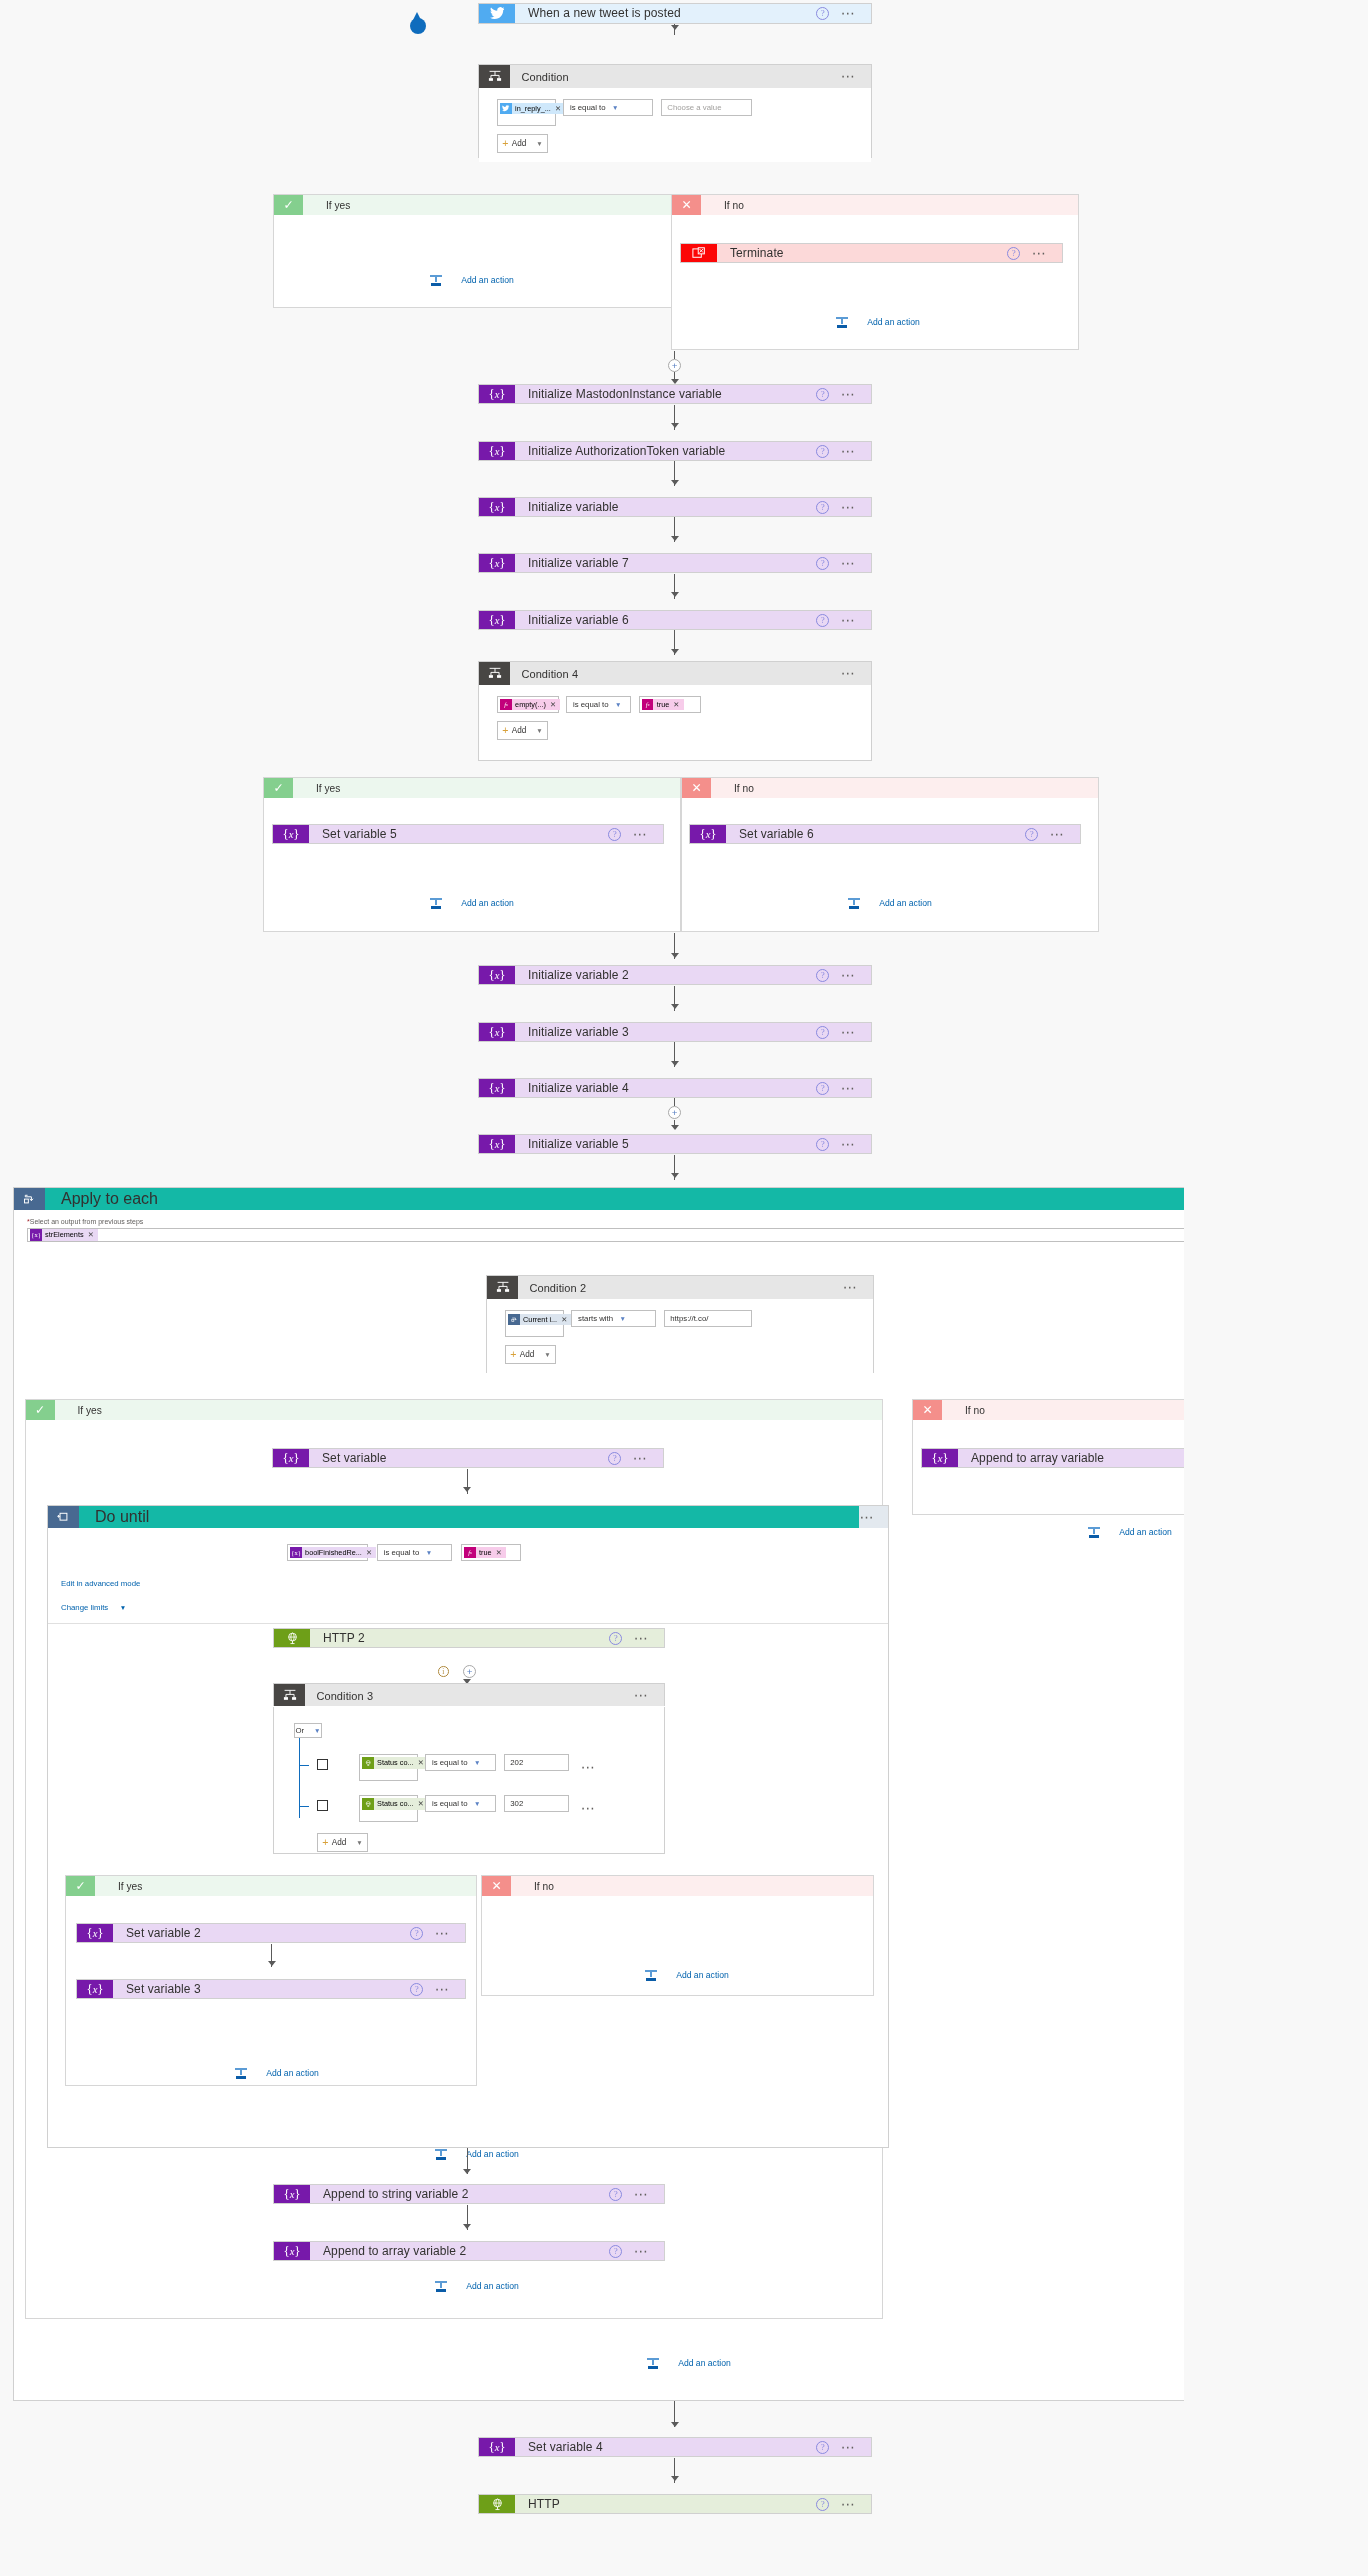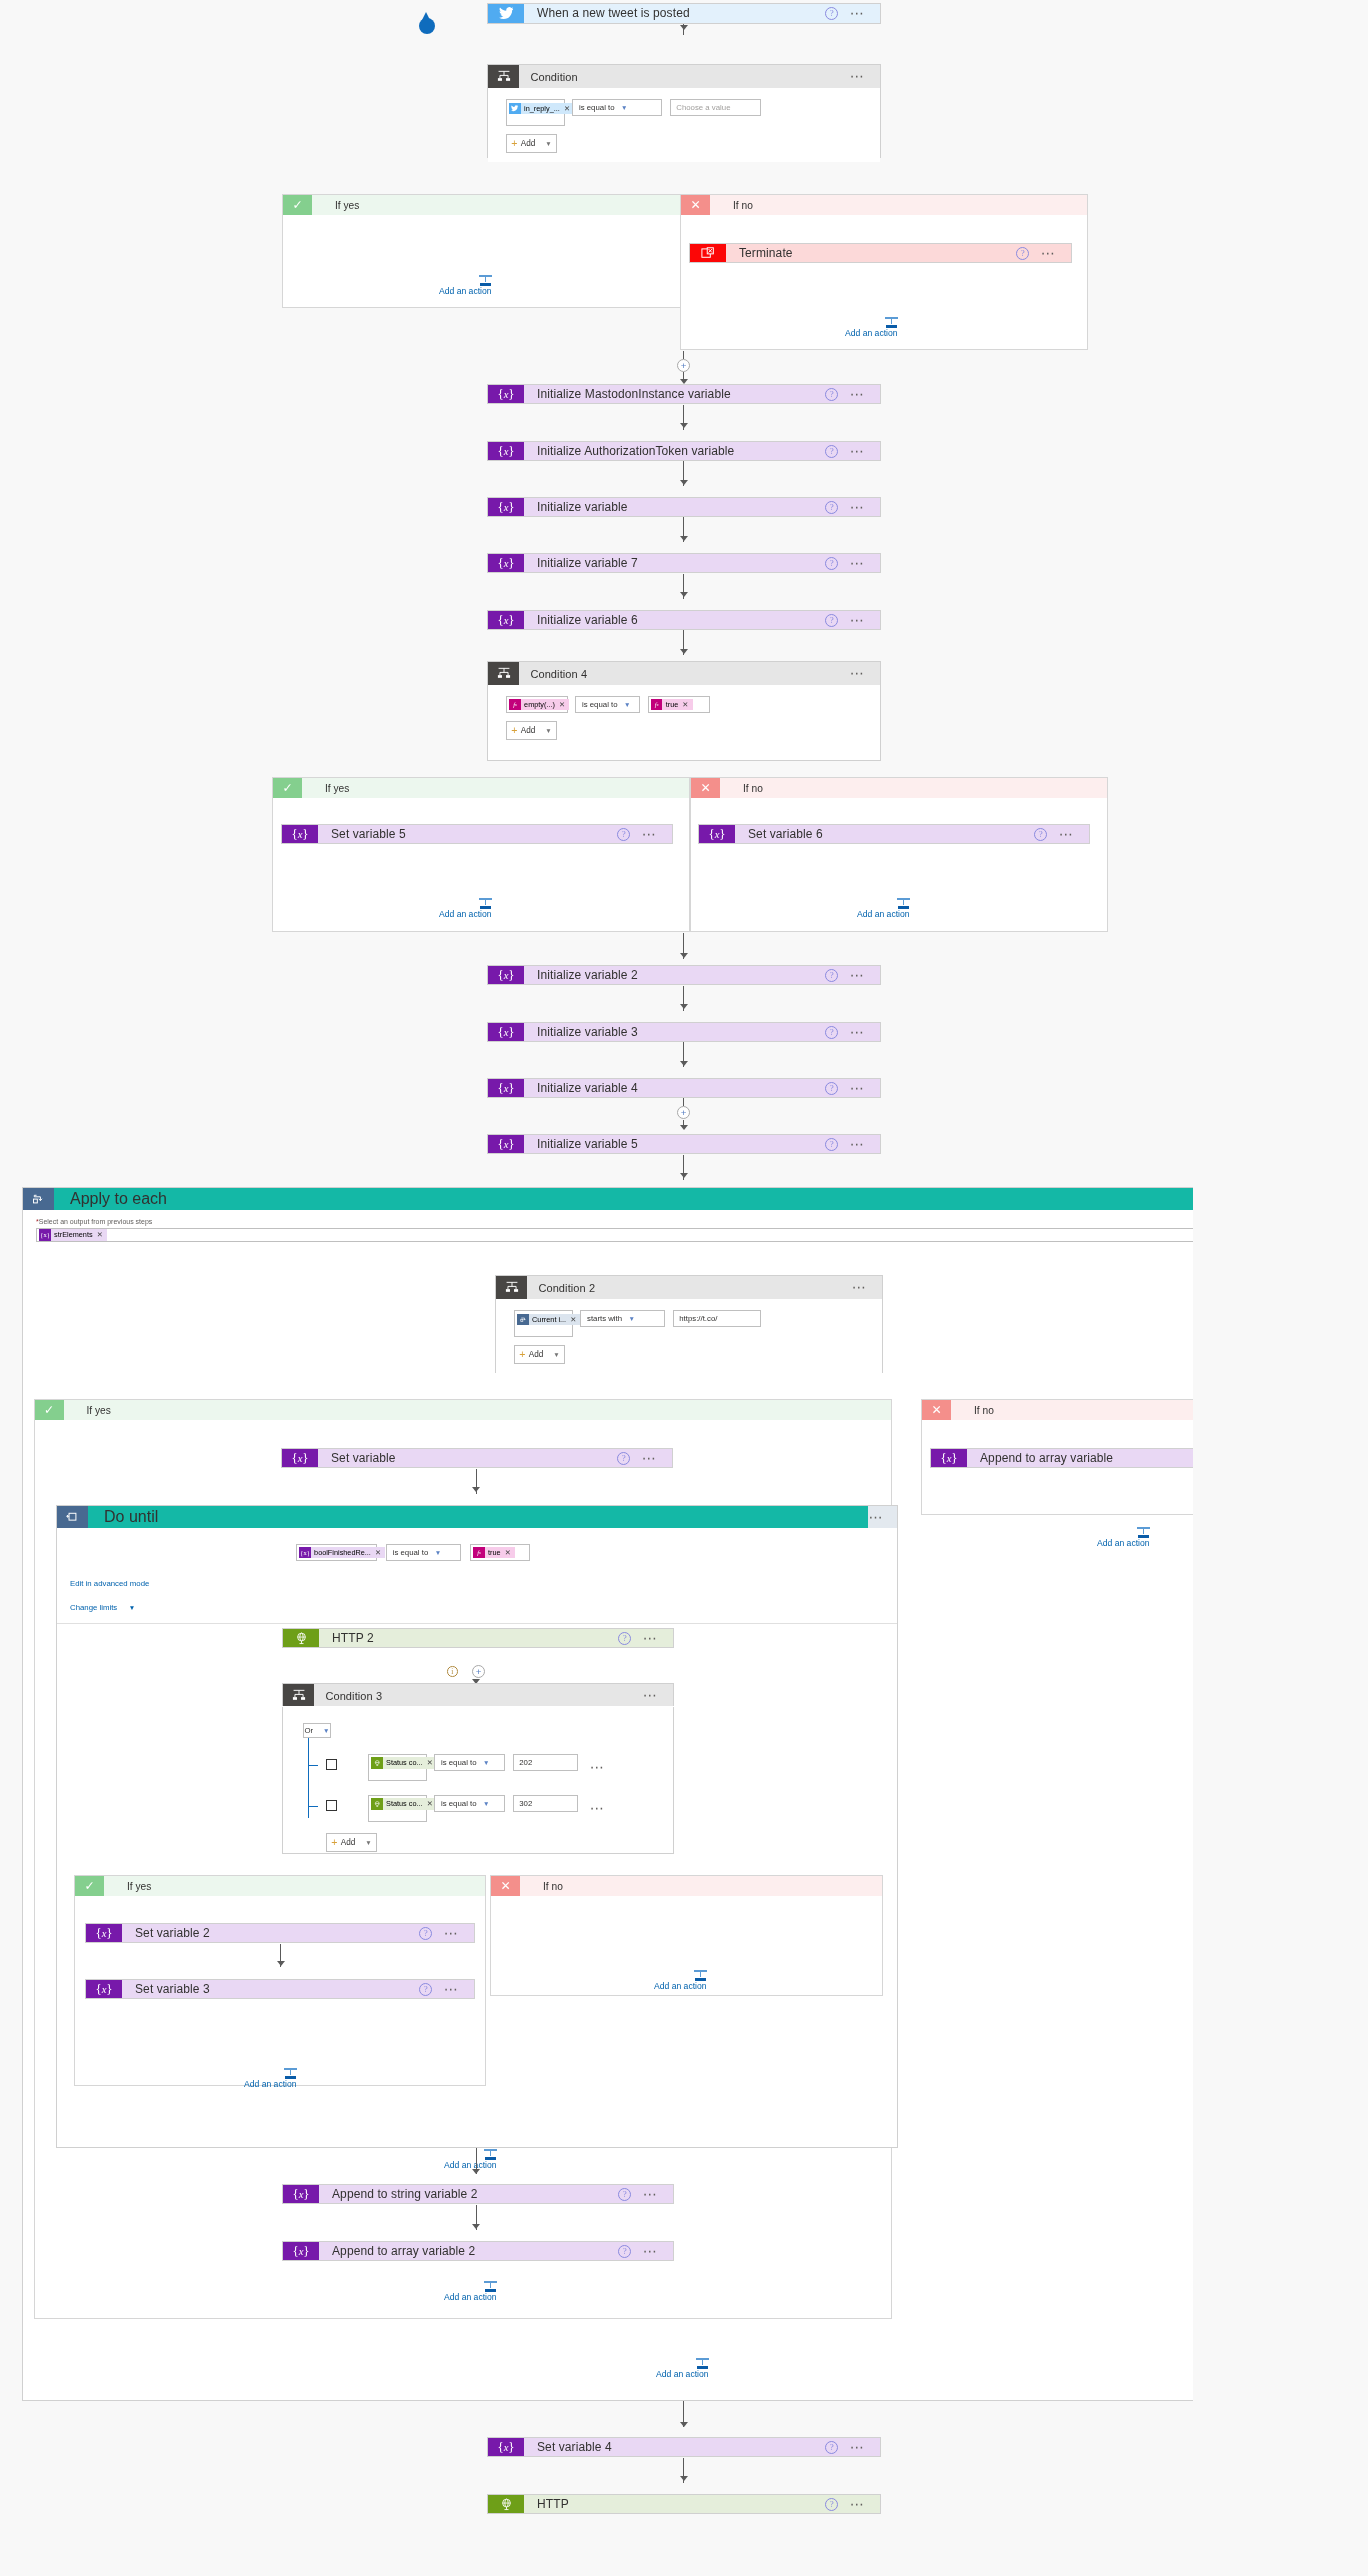--- a/index.html
+++ b/index.html
@@ -7,21 +7,20 @@
     margin: 0; padding: 0;
     background: #f8f8f8;
     font-family: "Liberation Sans", sans-serif;
   }
   #canvas {
     position: relative;
     width: 1184px;
     height: 2576px;
     background: #f8f8f8;
     overflow: hidden;
-    margin-left: 9px;
   }
 
   
   .card {
     position: absolute;
     display: flex;
     align-items: stretch;
     border: 0.8px solid #d0d0d0;
     background: #fff;
   }
@@ -152,22 +151,22 @@
   .branch-head .blabel {
     flex:1; display:flex; align-items:center;
     padding-left: 23px; font-size: 10.2px; color:#323130;
   }
   .yes .bico { background:#84cf8e; } .yes .branch-head { background:#ecf7ee; }
   .no  .bico { background:#f48f8b; } .no  .branch-head { background:#fdeeee; }
 
   
   .addaction {
     position: absolute;
-    display: flex; align-items: flex-end; gap: 0;
-    font-size: 8.6px; color: #0062ad; flex-direction: column;
+    display: flex; align-items: flex-start; gap: 19px;
+    font-size: 8.6px; color: #0062ad;
   }
   .aa-ico {
     position: relative; width: 12.2px; height: 10.6px;
   }
   .aa-ico i { position:absolute; display:block; background:#0a5ca8; }
   .aa-ico i.top { top:0; left:0; width:12.2px; height:1.6px; background:#5b9bd5;}
   .aa-ico i.stem{ top:1.6px; left:5.3px; width:1.6px; height:5.7px; background:#5b9bd5;}
   .aa-ico i.bot { bottom:0; left:0.8px; width:10.6px; height:2.4px; }
 
   .link { position:absolute; background: #5a5a5a; width: 1.3px; }

